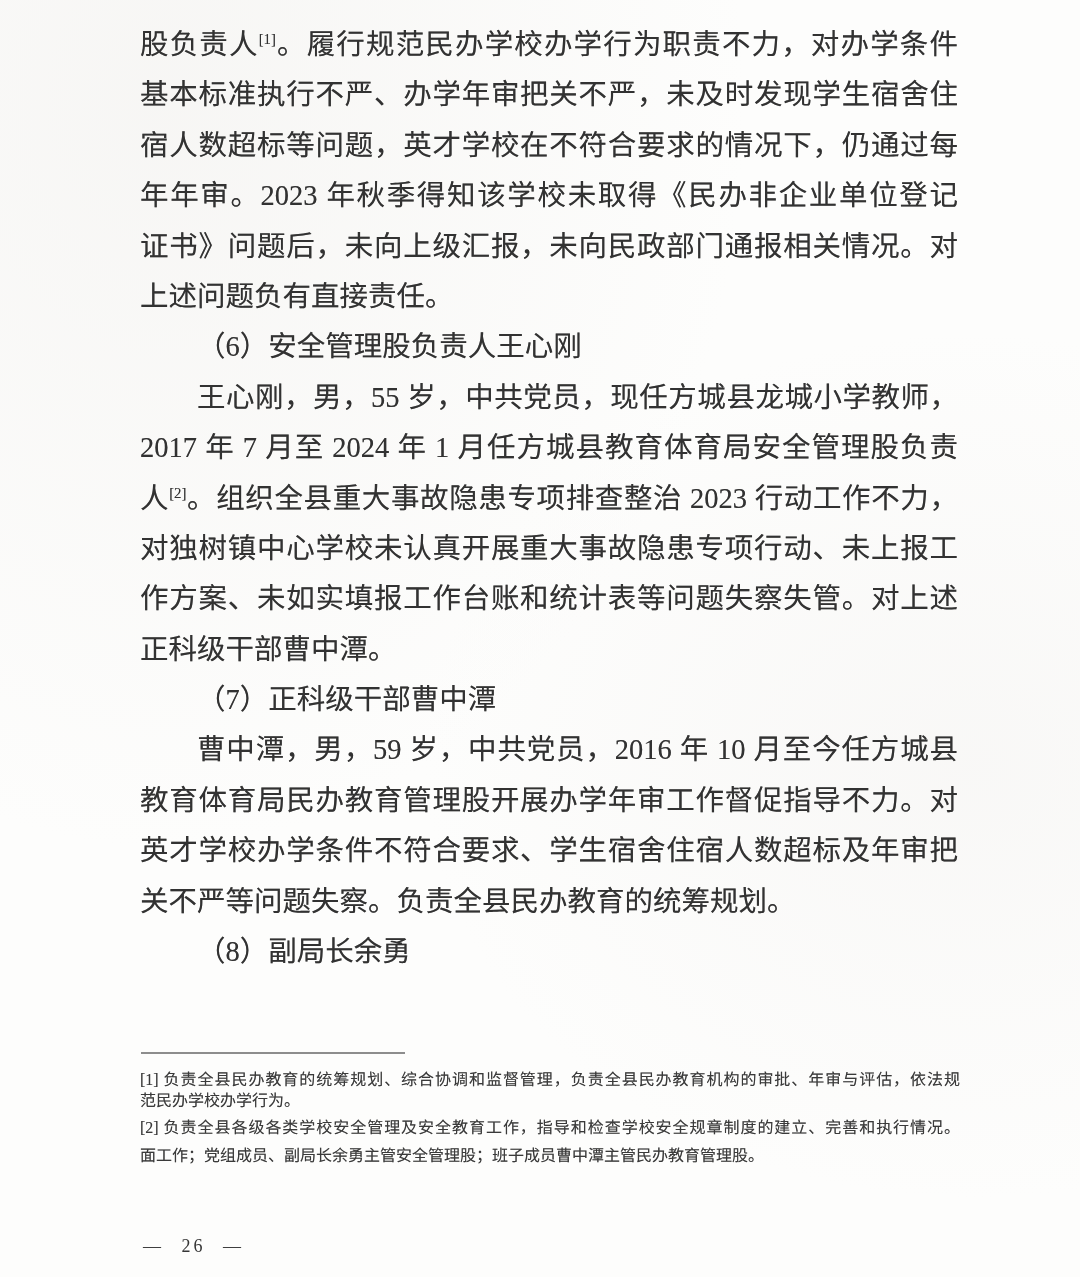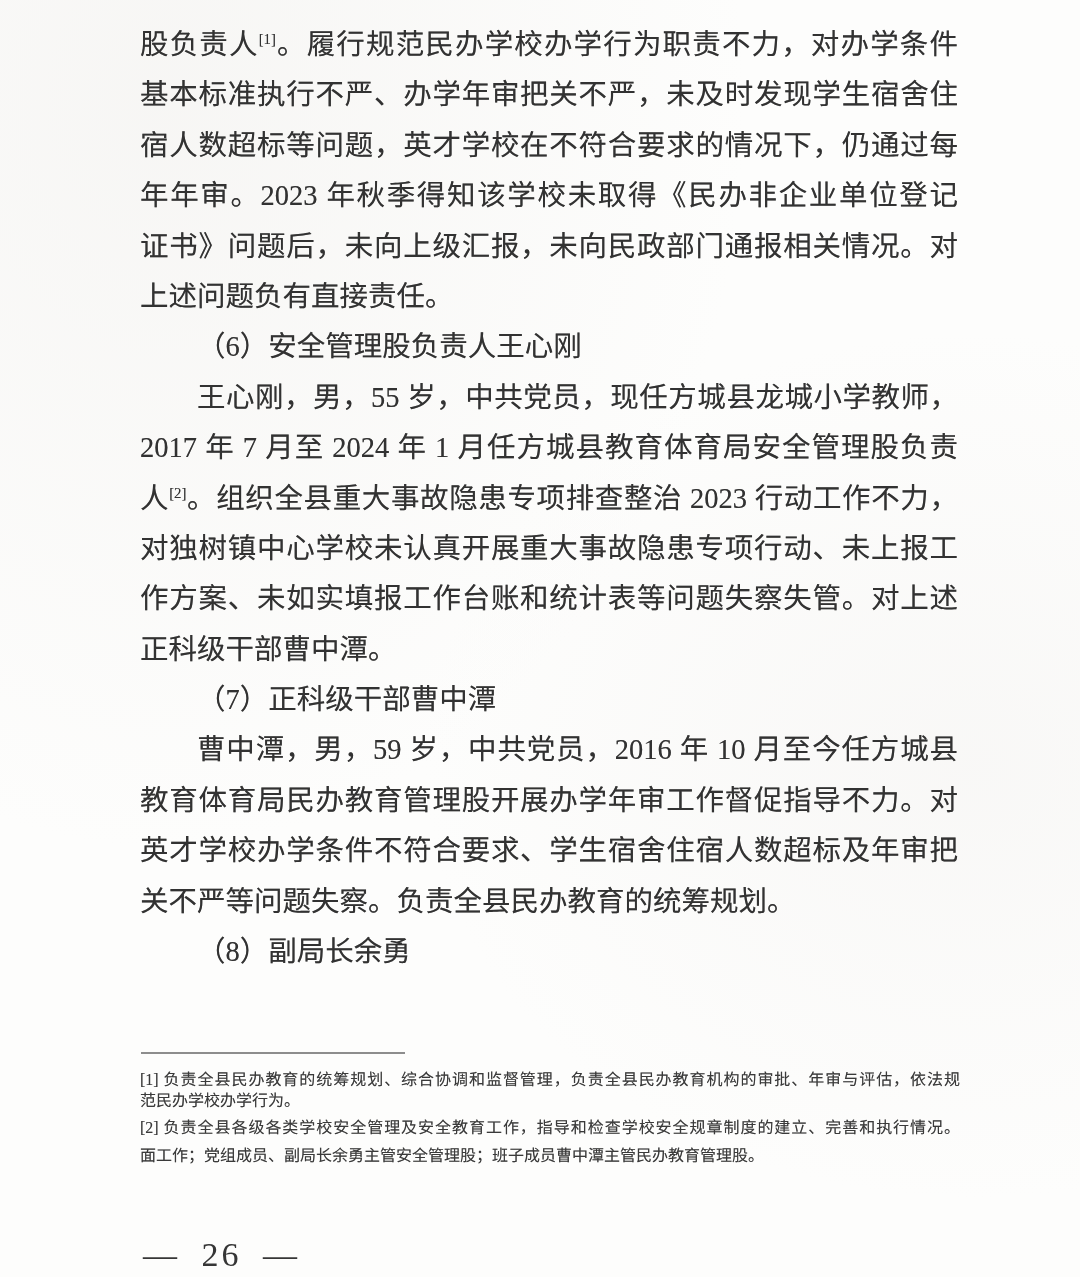--- a/index.html
+++ b/index.html
@@ -64,21 +64,21 @@
     overflow: hidden;
   }
   .fn-line.justify {
     text-align: justify;
     text-align-last: justify;
   }
   .page-number {
     position: absolute;
     left: 143px;
     top: 1236px;
-    font-size: 34px;
+    font-size: 18px;
     letter-spacing: 3px;
     word-spacing: 10px;
     color: #363636;
   }
 </style>
 </head>
 <body>
 
 <div class="page">
 

